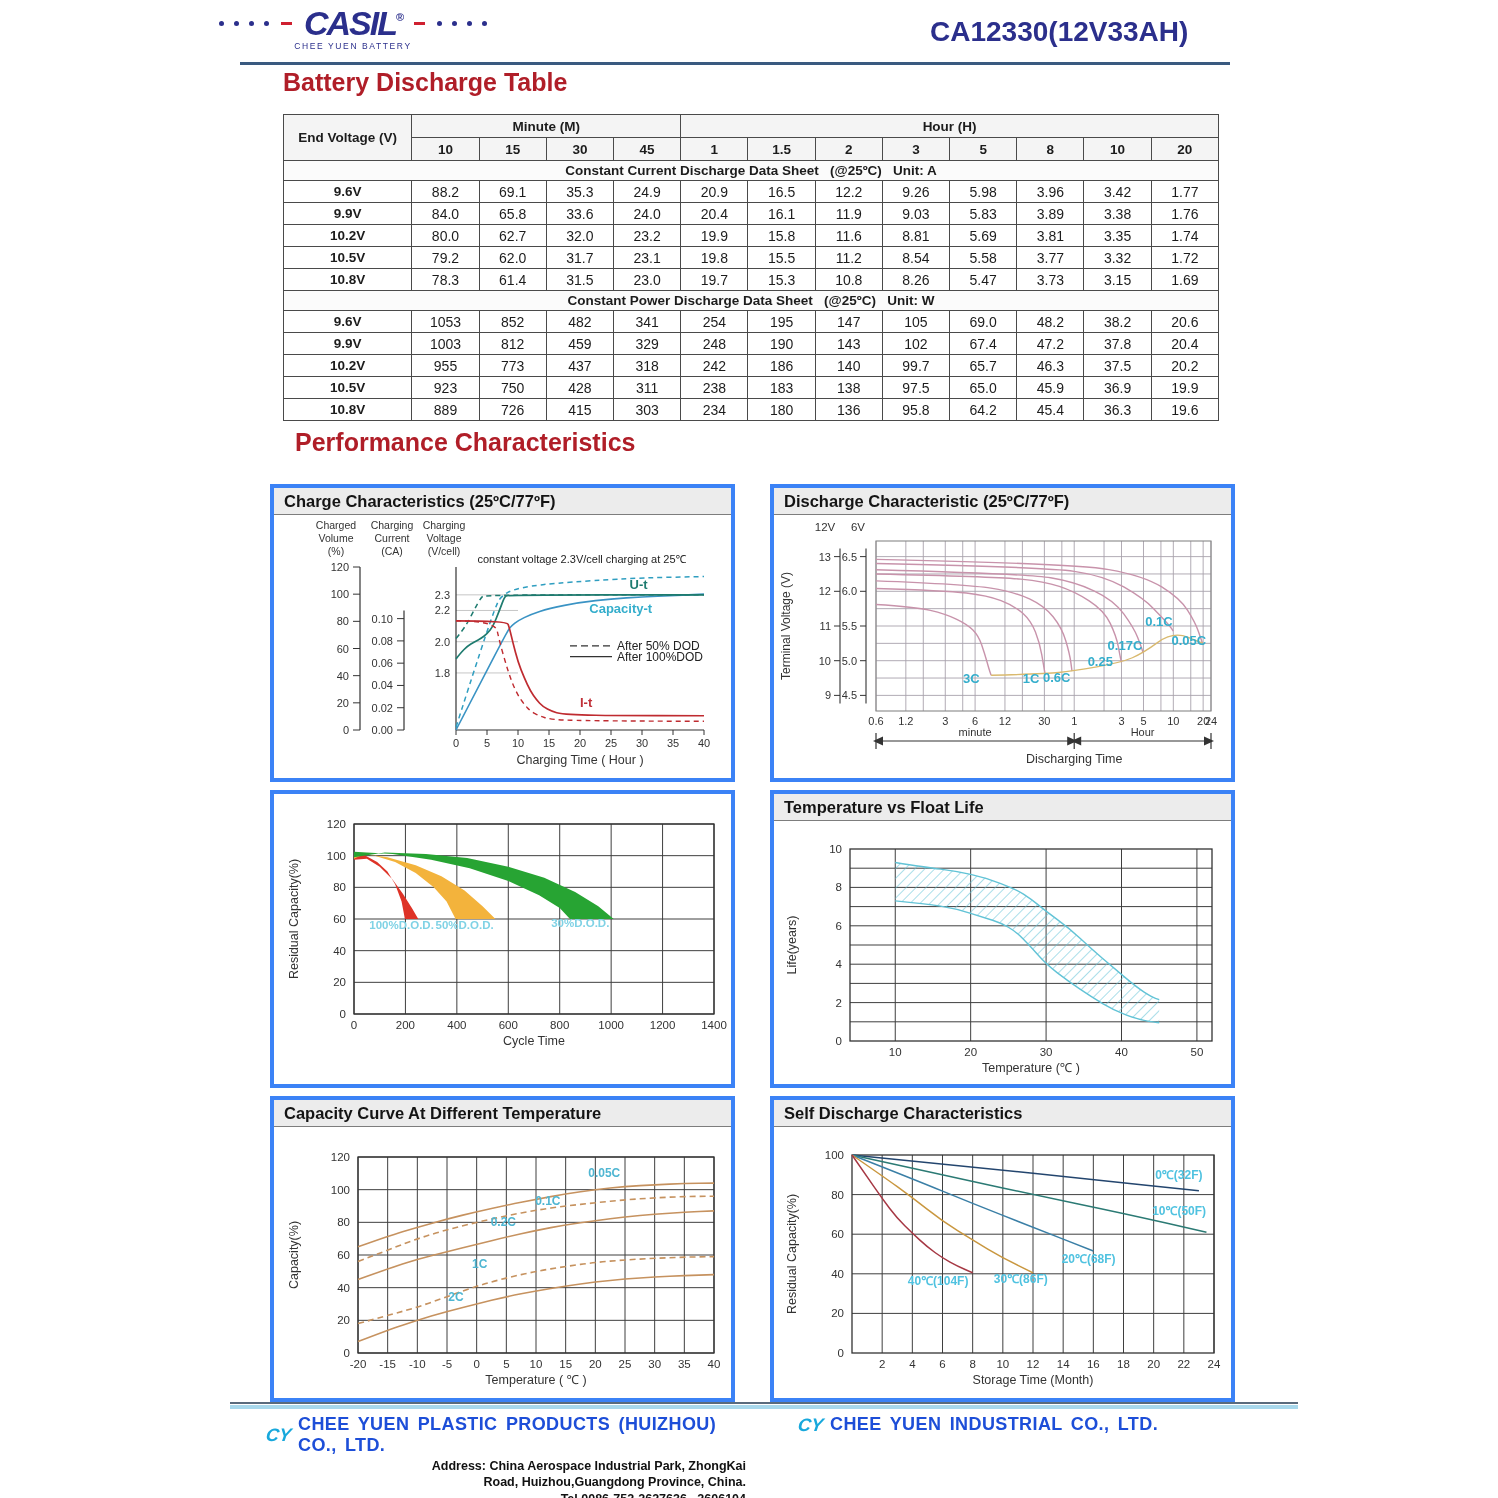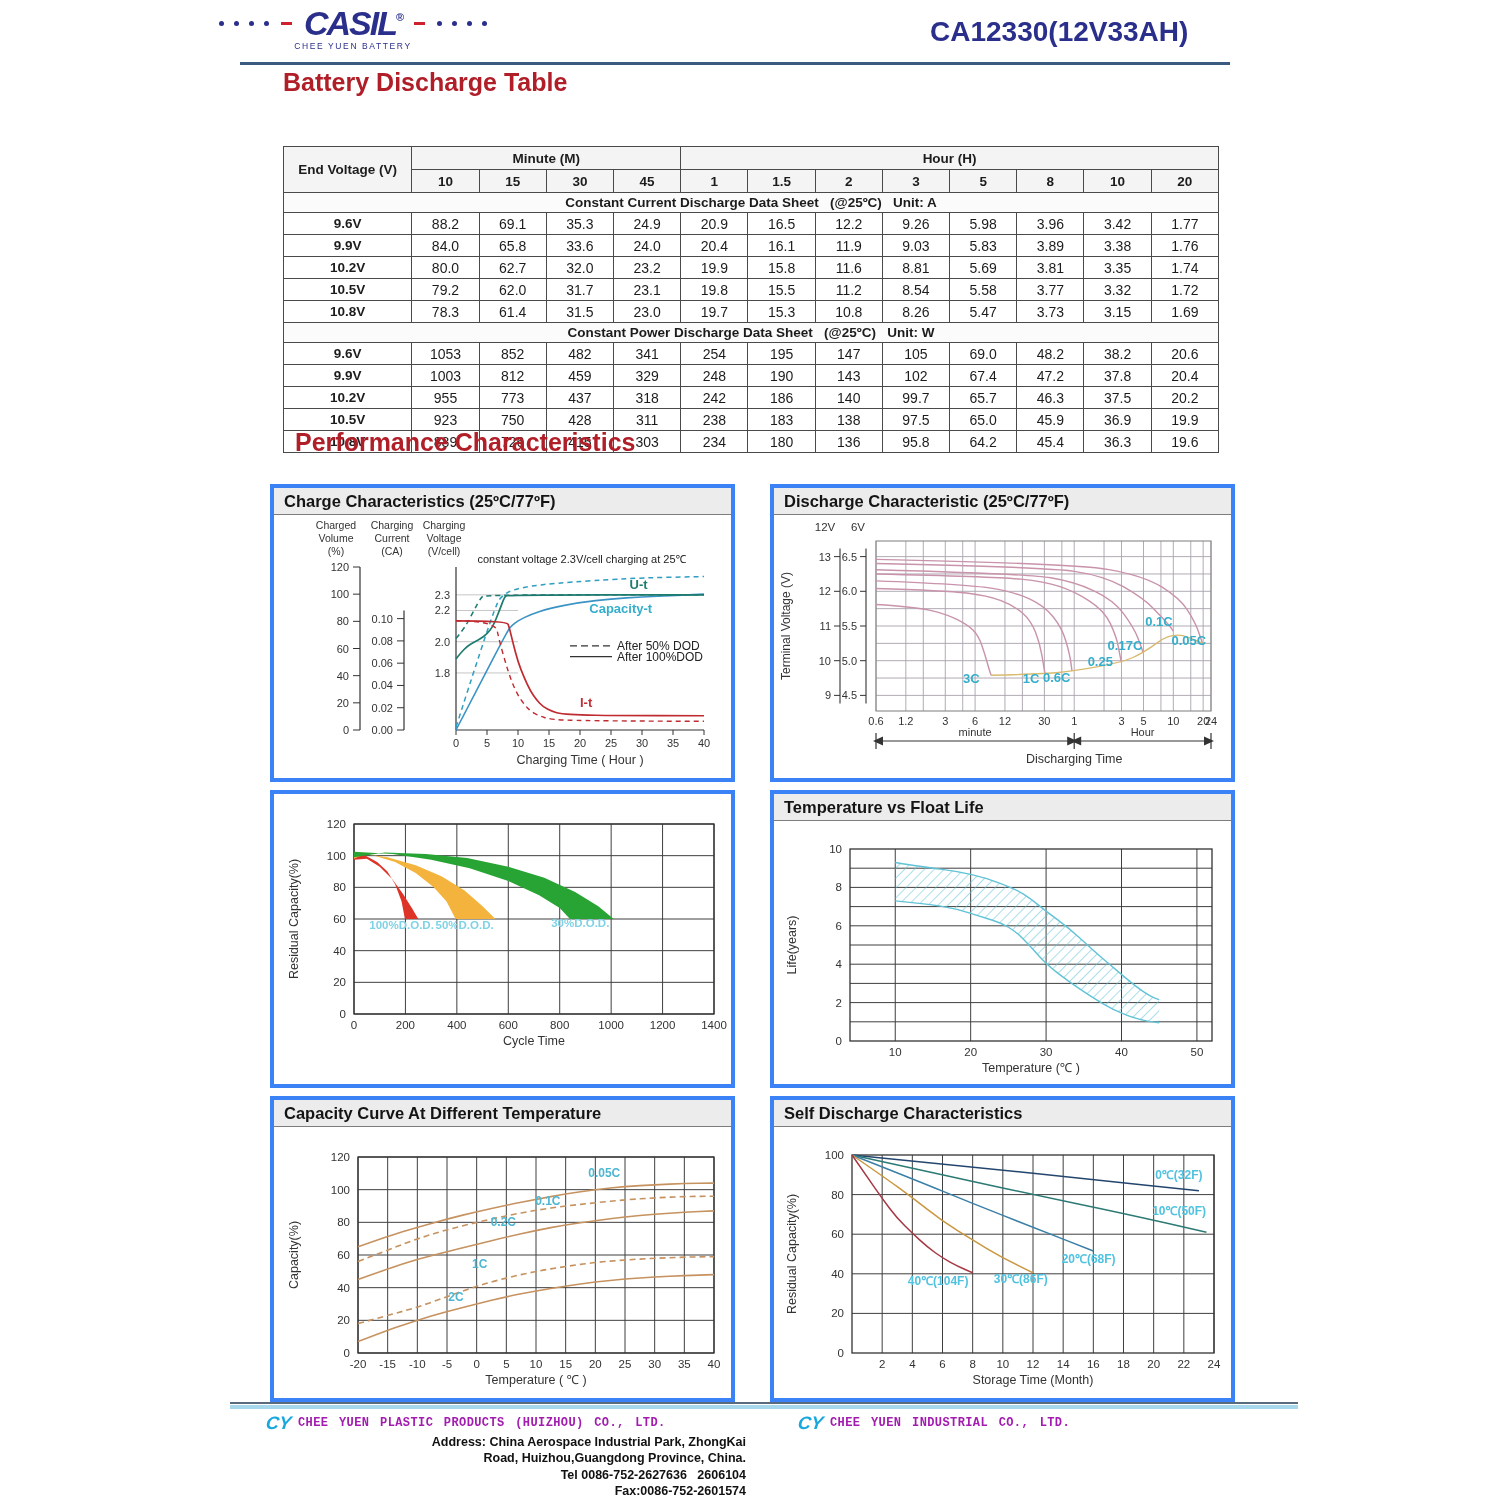--- a/index.html
+++ b/index.html
@@ -10,38 +10,38 @@
   .brand-row{display:flex;align-items:center;justify-content:center;gap:10px;}
   .bdot{width:5px;height:5px;background:#2b2f8c;border-radius:50%;flex:none;}
   .rdash{width:11px;height:3px;background:#cf2030;flex:none;margin:0 2px;}
   .brand-word{font-size:34px;font-weight:bold;font-style:italic;color:#2b2f8c;letter-spacing:-2px;line-height:1;}
   .brand-reg{font-size:11px;color:#2b2f8c;position:relative;top:-14px;font-style:normal;}
   .brand-sub{font-size:8.5px;color:#2b2f8c;letter-spacing:1.6px;margin-top:1px;}
   .model{position:absolute;left:930px;top:16px;font-size:28px;font-weight:bold;color:#2b2f8c;letter-spacing:0px;}
   .hrule{position:absolute;left:240px;top:62px;width:990px;height:3px;background:#3a5a80;}
   .h-red{position:absolute;font-size:25px;font-weight:bold;color:#b01e28;margin:0;}
   
-  table.bdt{position:absolute;left:283px;top:114px;width:936px;border-collapse:collapse;table-layout:fixed;margin-top:32px;}
+  table.bdt{position:absolute;left:283px;top:114px;width:936px;border-collapse:collapse;table-layout:fixed;}
   .bdt th,.bdt td{border:1px solid #4a4a4a;text-align:center;vertical-align:middle;color:#1c1c1c;padding:0;}
   .bdt thead th{background:#f4f4f4;font-weight:600;font-size:13.5px;height:22px;}
   .bdt td{font-size:14px;height:21px;background:#fff;}
   .bdt td.ev{font-weight:bold;font-size:13.5px;}
   .bdt tr.sec td{background:#fbfbfb;font-weight:bold;font-size:13.5px;height:19px;white-space:pre;}
   
   .panel{position:absolute;width:457px;background:#fff;border:4px solid #3b82f6;}
   .panel-bar{height:26px;background:#ececec;border-bottom:1px solid #7d7d7d;display:flex;align-items:center;
              padding-left:10px;font-size:16.5px;font-weight:bold;color:#141414;}
   .chart-body{position:relative;}
   
   .fdiv1{position:absolute;left:230px;top:1402px;width:1068px;height:2px;background:#5a6b7d;}
   .fdiv2{position:absolute;left:230px;top:1405px;width:1068px;height:4px;background:#a8d8ec;}
   .fblock{position:absolute;top:1414px;}
   .fhead{display:flex;align-items:center;gap:7px;}
   .cy{font-style:italic;font-weight:bold;font-size:18px;color:#18a8dc;transform:skewX(-8deg);line-height:1;}
-  .fco{font-family:Liberation Mono, monospace;font-weight:bold;font-size:12px;color:#a21caf;letter-spacing:0.4px;word-spacing:3px;}
+  .fco{font-family:Liberation Sans, sans-serif;font-weight:bold;font-size:18px;color:#1d4ed8;letter-spacing:0.4px;word-spacing:3px;}
   .flines{margin-left:32px;margin-top:2px;text-align:right;}
   .fline{font-size:12.5px;font-weight:600;color:#111;line-height:1.3;white-space:pre;}
   .fline.ind{padding-left:62px;}
 </style>
 </head>
 <body>
 
 <div class="page">
 
   <div class="brand">

